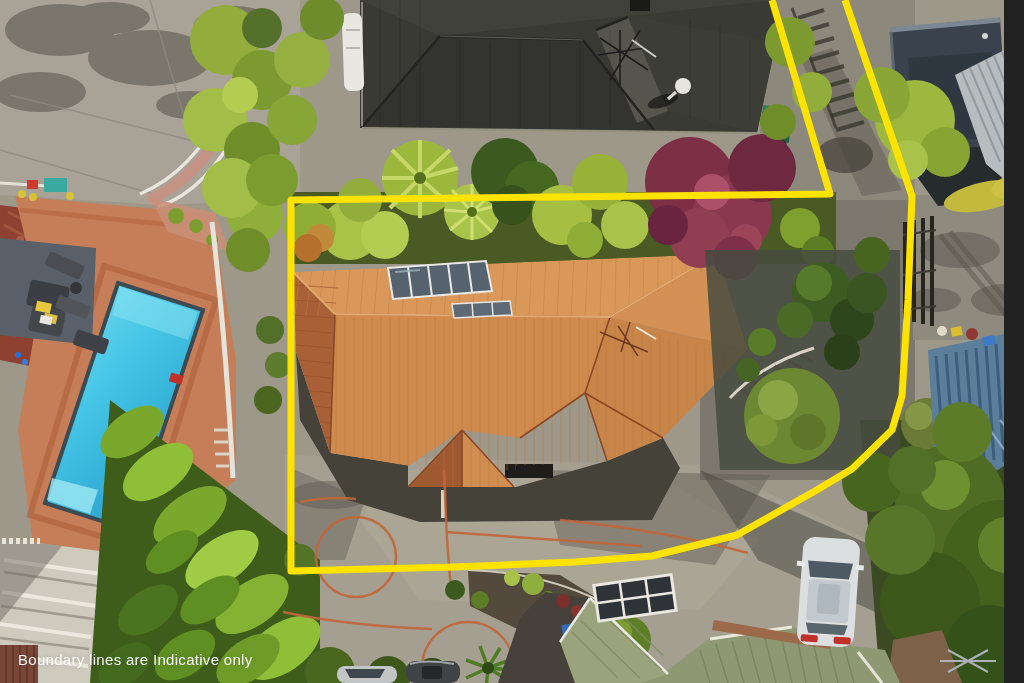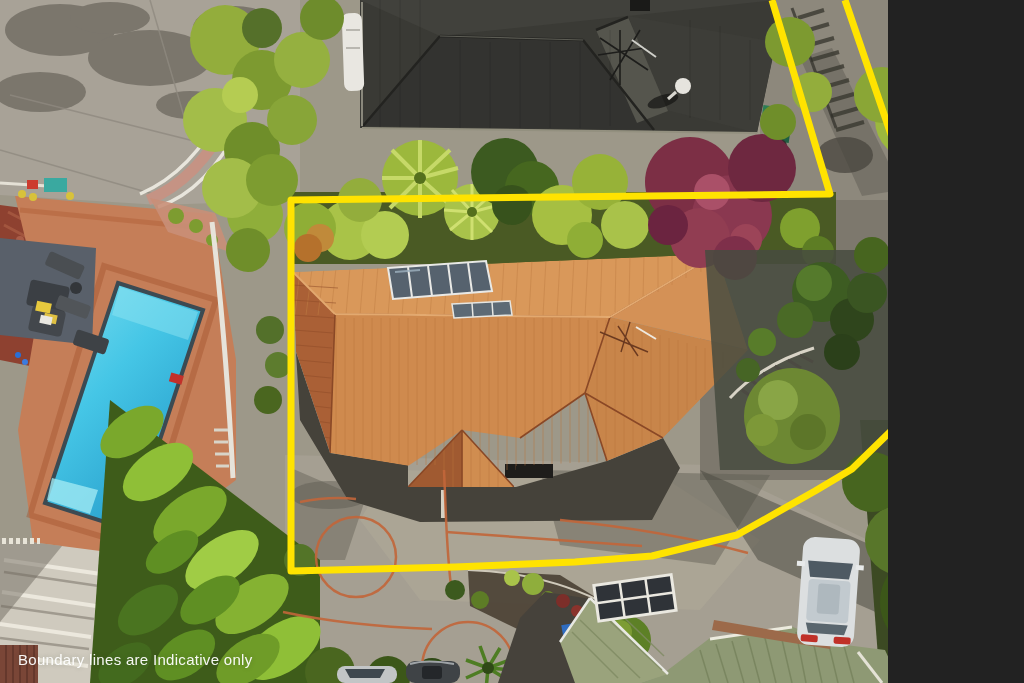--- a/index.html
+++ b/index.html
@@ -1,16 +1,16 @@
 <!DOCTYPE html>
 <html><head>
 <meta charset="utf-8">
 <style>
   html,body{margin:0;padding:0;background:#222;}
-  .stage{position:relative;width:888px;height:683px;overflow:hidden;background:#0369a1;
+  .stage{position:relative;width:1004px;height:683px;overflow:hidden;background:#0369a1;
          font-family:"Liberation Sans", sans-serif;}
   .stage svg{position:absolute;left:0;top:0;display:block;}
   .watermark{position:absolute;left:18px;top:651px;font-size:15px;letter-spacing:.3px;
              color:rgba(255,255,255,.95);text-shadow:0 0 5px rgba(40,60,30,.25);
              font-family:"Liberation Sans", sans-serif;user-select:none;}
 </style>
 </head>
 <body>
 
 <div class="stage">

